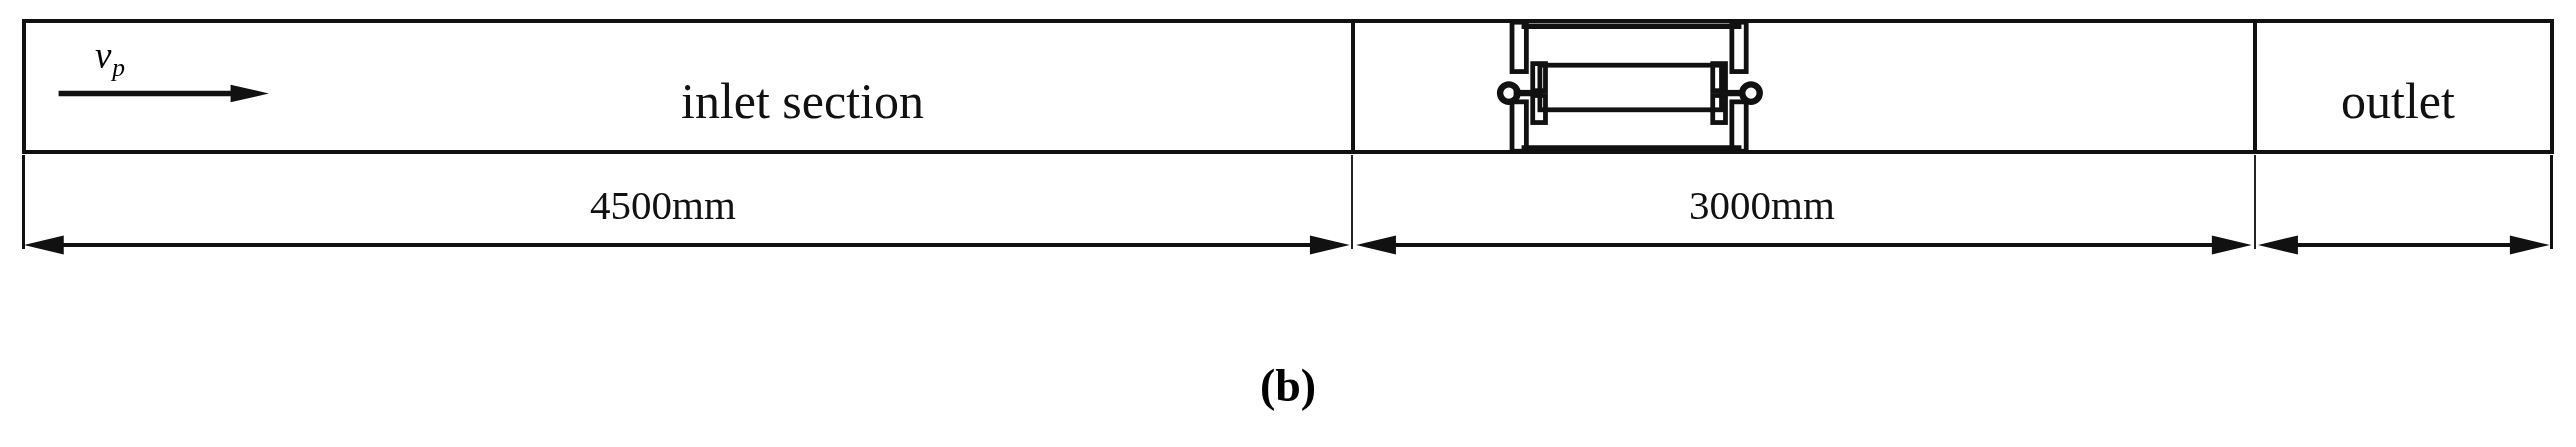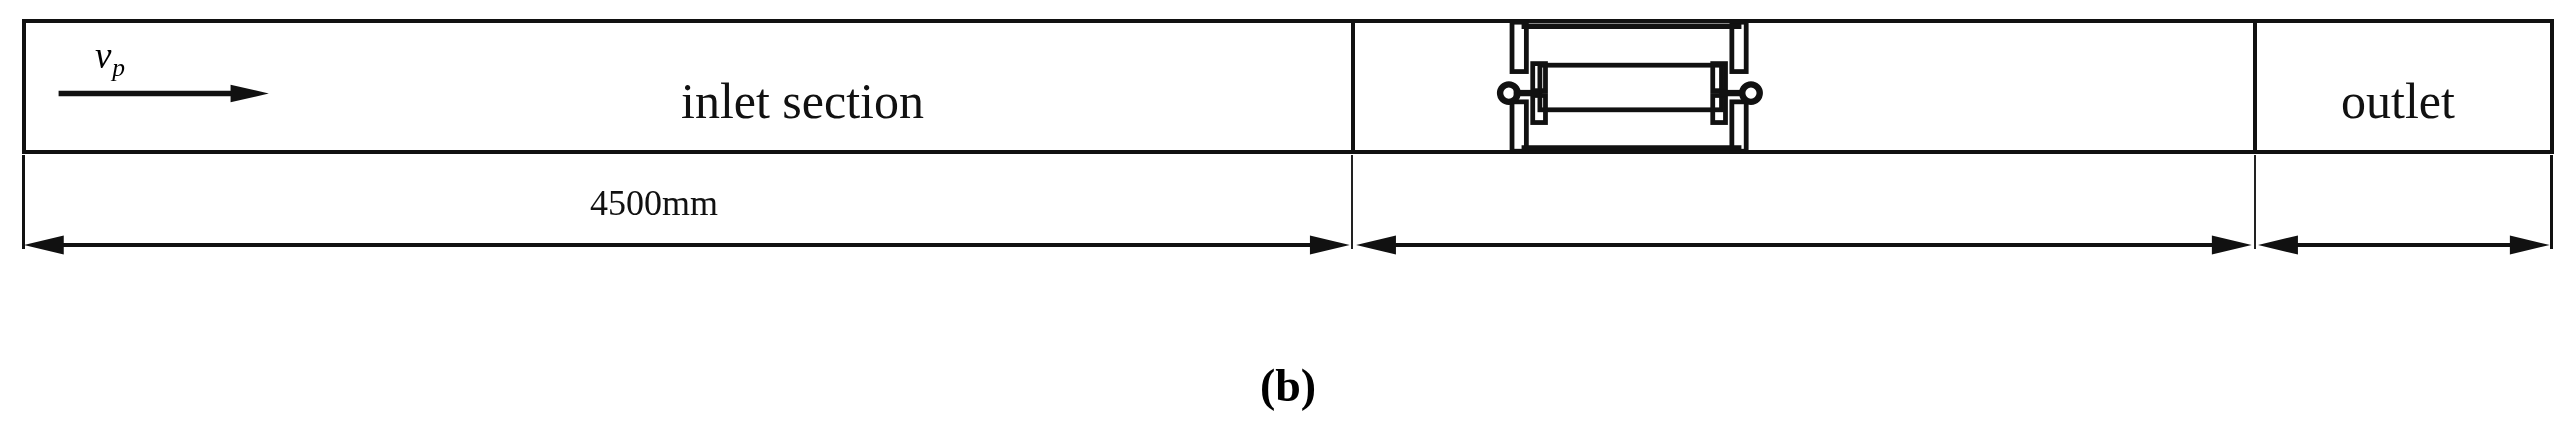--- a/index.html
+++ b/index.html
@@ -103,21 +103,21 @@
   
   .apparatus {
     position: absolute;
     left: 1464px;
     top: 19px;
   }
 
   
   .dim-label {
     position: absolute;
-    font-size: 36px;
+    font-size: 41px;
     line-height: 1;
     white-space: nowrap;
     color: #111111;
     top: 185px;
   }
   #dim-4500 { left: 590px;  }
   #dim-3000 { left: 1689px; }
   #dim-500  { left: 2311px; }
 
   .dim-line { position: absolute; top: 229px; left: 0; }
@@ -187,20 +187,21 @@
 
     <line x1="62" y1="93" x2="94" y2="93" stroke="#111111" stroke-width="8"></line>
     <circle cx="56" cy="93" r="11" fill="none" stroke="#111111" stroke-width="8"></circle>
 
     <line x1="320" y1="93" x2="352" y2="93" stroke="#111111" stroke-width="8"></line>
     <circle cx="360" cy="93" r="11" fill="none" stroke="#111111" stroke-width="8"></circle>
   </svg>
 
   <div class="dim-label" id="dim-4500">4500mm</div>
 
+  <div class="dim-label" id="dim-3000">3000mm</div>
 
 
   <svg class="dim-line" width="2576" height="32" viewBox="0 0 3233 40">
 
     <g>
       <line x1="62" y1="20" x2="1662" y2="20" stroke="#111111" stroke-width="5"></line>
       <polygon points="30,20 80,8 80,32" fill="#111111"></polygon>
       <polygon points="1694,20 1644,8 1644,32" fill="#111111"></polygon>
     </g>
 

